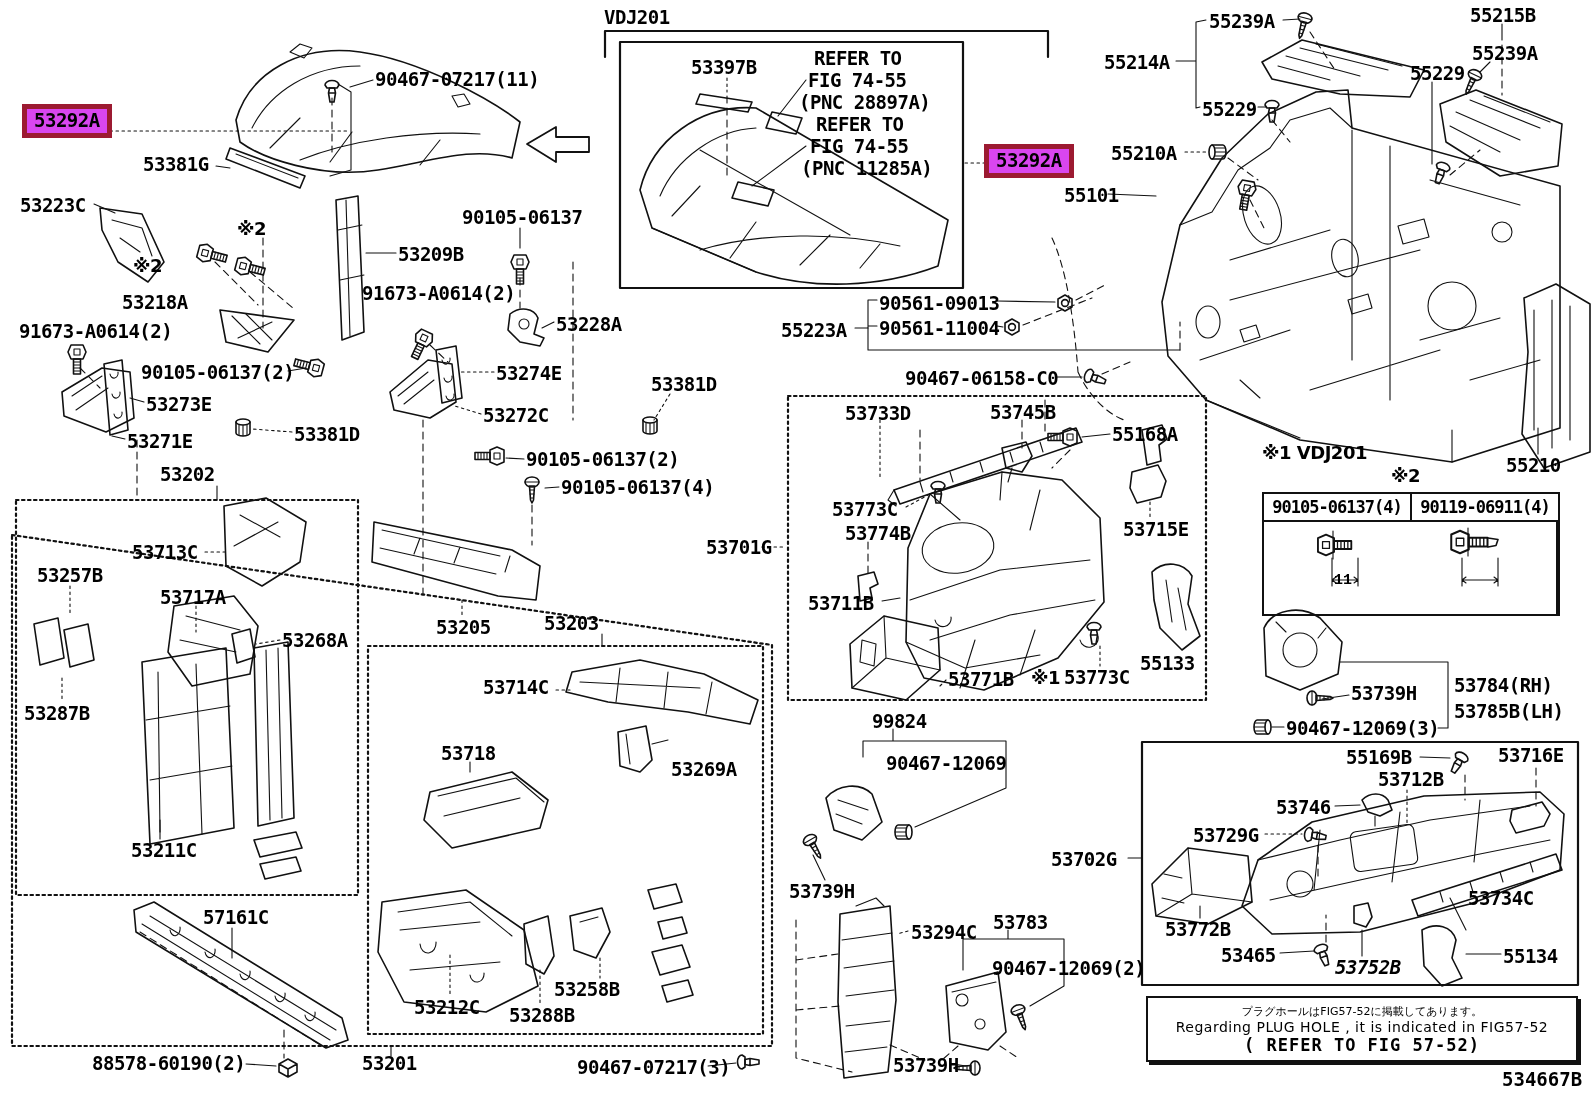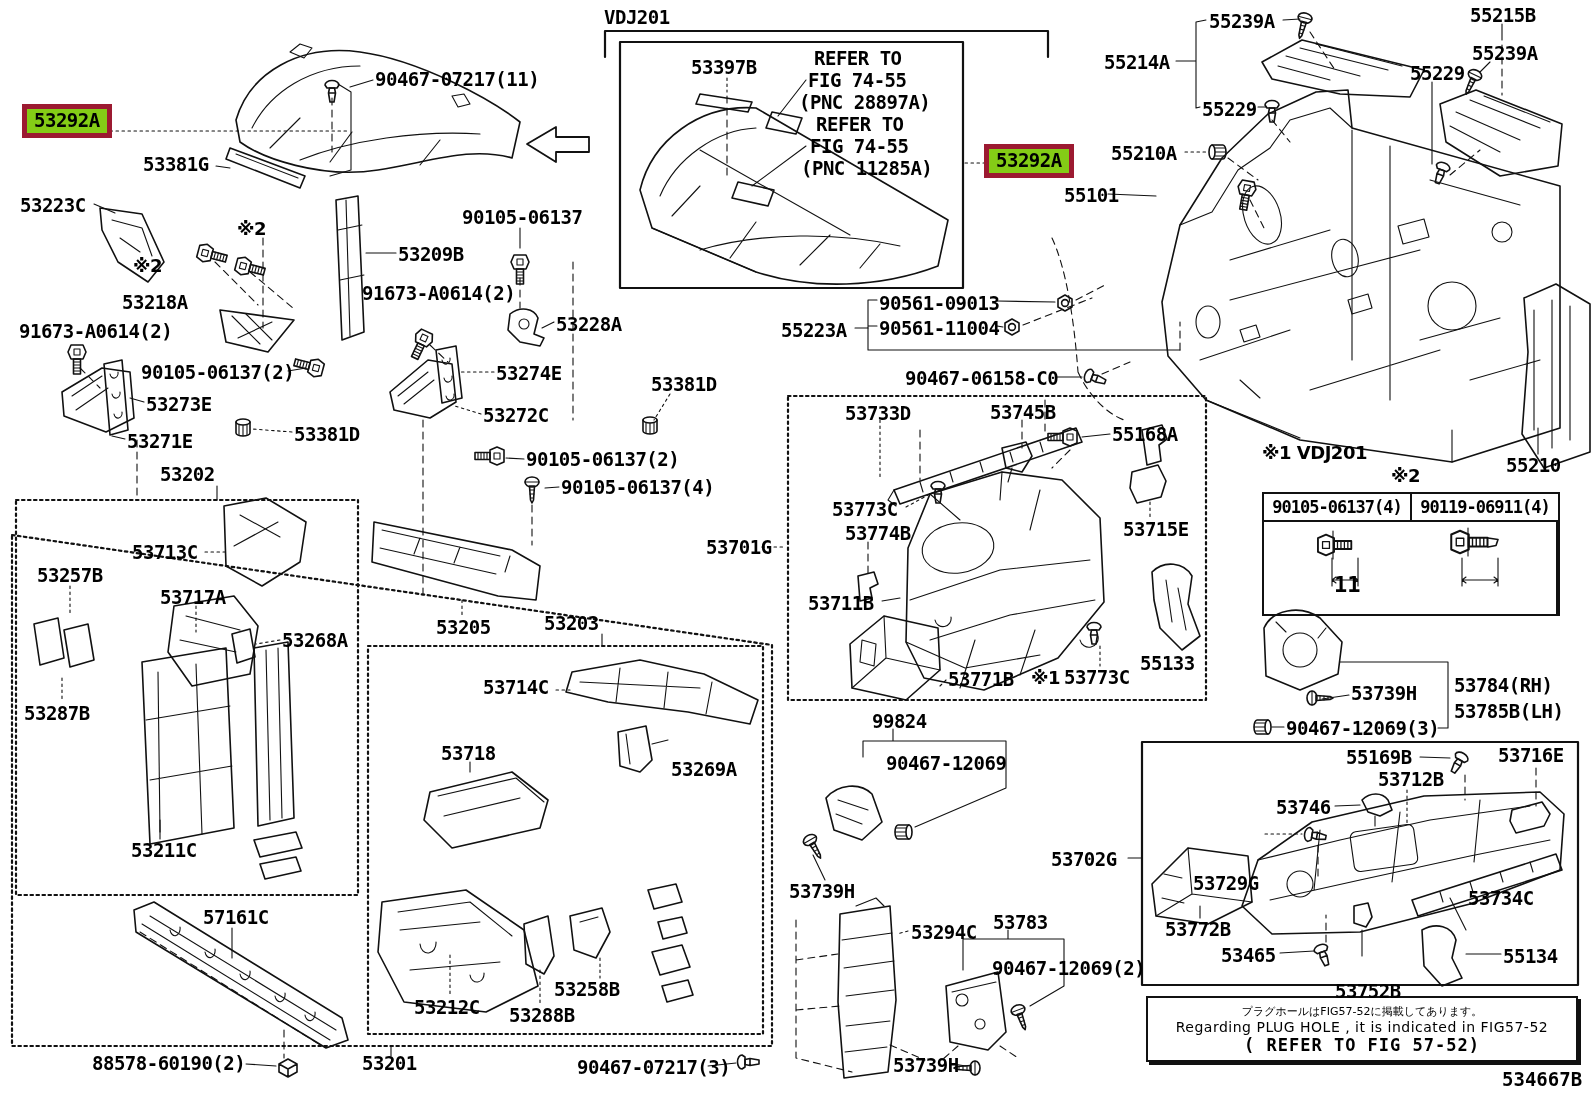--- a/index.html
+++ b/index.html
@@ -9,30 +9,30 @@
   .k{stroke:#111;fill:none;stroke-width:1.6;stroke-linejoin:round;stroke-linecap:round;}
   .kf{stroke:#111;fill:#fff;stroke-width:1.8;stroke-linejoin:round;}
   .w1{stroke-width:1.1;}
   .w2{stroke-width:2.2;}
   .d1{stroke-dasharray:7 5;}
   .d2{stroke-dasharray:2.5 3.5;}
   .pl{position:absolute;font-family:"DejaVu Sans Mono","Liberation Mono",monospace;
       font-weight:bold;font-size:19px;letter-spacing:-0.5px;line-height:1.05;
       color:#000;white-space:pre;z-index:5;}
   .pl.star{font-family:"DejaVu Sans","Liberation Sans",sans-serif;font-size:18px;}
-  .pl.hl{border:5px solid #9c1a31;padding:2px 7px;background:#84cc16;z-index:6;}
+  .pl.hl{border:5px solid #9c1a31;padding:2px 7px;background:#d946ef;z-index:6;}
   .tbl{position:absolute;left:1262px;top:492px;width:294px;height:120px;border:2px solid #111;z-index:4;}
   .tbl-h{display:flex;height:26px;border-bottom:2px solid #111;}
   .tbl-hc{flex:1;display:flex;align-items:center;justify-content:center;
           font-weight:bold;font-size:17px;letter-spacing:-1px;white-space:nowrap;}
   .tbl-hc:first-child{border-right:2px solid #111;}
   .tbl-b{display:flex;height:92px;}
   .tbl-bc{flex:1;position:relative;}
   .tbl-bc:first-child{border-right:2px solid #111;}
-  .dim{position:absolute;font-weight:bold;font-size:22px;}
+  .dim{position:absolute;font-weight:bold;font-size:15px;font-family:Liberation Mono, monospace;}
   .note{position:absolute;left:1146px;top:996px;width:428px;height:62px;border:2px solid #111;
         box-shadow:3px 3px 0 0 #111;background:#fff;z-index:4;
         display:flex;flex-direction:column;align-items:center;justify-content:center;}
   .note-jp{font-family:"DejaVu Sans","Liberation Sans",sans-serif;font-size:11px;}
   .note-en{font-family:"DejaVu Sans","Liberation Sans",sans-serif;font-size:14px;letter-spacing:0.5px;}
   .note-ref{font-weight:bold;font-size:17px;letter-spacing:1px;}
   .figcode{position:absolute;left:1502px;top:1068px;font-weight:bold;font-size:19px;z-index:5;}
 </style>
 </head>
 <body>
@@ -421,25 +421,25 @@
       <div class="pl star" style="left: 1262px; top: 444px;">※1 VDJ201</div>
       <div class="pl star" style="left: 1391px; top: 467px;">※2</div>
       <div class="pl" style="left: 1454px; top: 676px;">53784(RH)</div>
       <div class="pl" style="left: 1454px; top: 702px;">53785B(LH)</div>
       <div class="pl" style="left: 1351px; top: 684px;">53739H</div>
       <div class="pl" style="left: 1286px; top: 719px;">90467-12069(3)</div>
       <div class="pl" style="left: 1346px; top: 748px;">55169B</div>
       <div class="pl" style="left: 1498px; top: 746px;">53716E</div>
       <div class="pl" style="left: 1378px; top: 770px;">53712B</div>
       <div class="pl" style="left: 1276px; top: 798px;">53746</div>
-      <div class="pl" style="left: 1193px; top: 826px; margin-top: 48px;">53729G</div>
+      <div class="pl" style="left: 1193px; top: 826px;">53729G</div>
       <div class="pl" style="left: 1051px; top: 850px;">53702G</div>
       <div class="pl" style="left: 1165px; top: 920px;">53772B</div>
       <div class="pl" style="left: 1221px; top: 946px;">53465</div>
-      <div class="pl" style="left: 1335px; top: 982px;">53752B</div>
+      <div class="pl" style="left: 1335px; top: 958px; font-style: italic;">53752B</div>
       <div class="pl" style="left: 1468px; top: 889px;">53734C</div>
       <div class="pl" style="left: 1503px; top: 947px;">55134</div>
       <div class="pl" style="left: 604px; top: 8px;">VDJ201</div>
       <div class="pl" style="left: 691px; top: 58px;">53397B</div>
       <div class="pl" style="left: 814px; top: 49px;">REFER TO</div>
       <div class="pl" style="left: 808px; top: 71px;">FIG 74-55</div>
       <div class="pl" style="left: 799px; top: 93px;">(PNC 28897A)</div>
       <div class="pl" style="left: 816px; top: 115px;">REFER TO</div>
       <div class="pl" style="left: 810px; top: 137px;">FIG 74-55</div>
       <div class="pl" style="left: 801px; top: 159px;">(PNC 11285A)</div>

